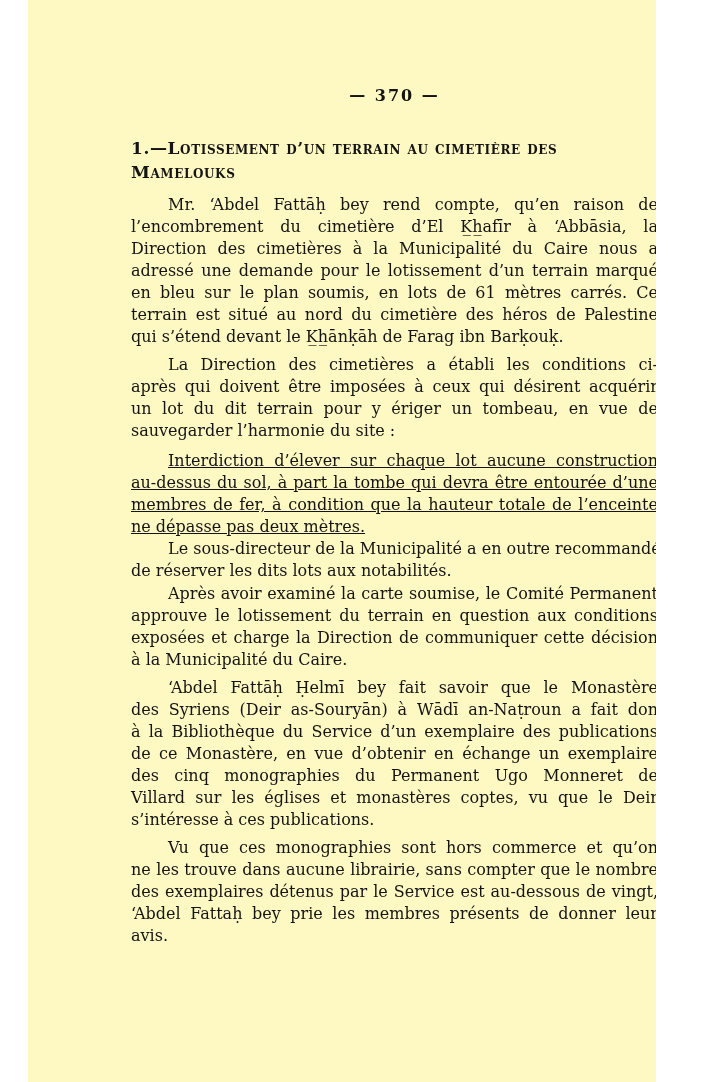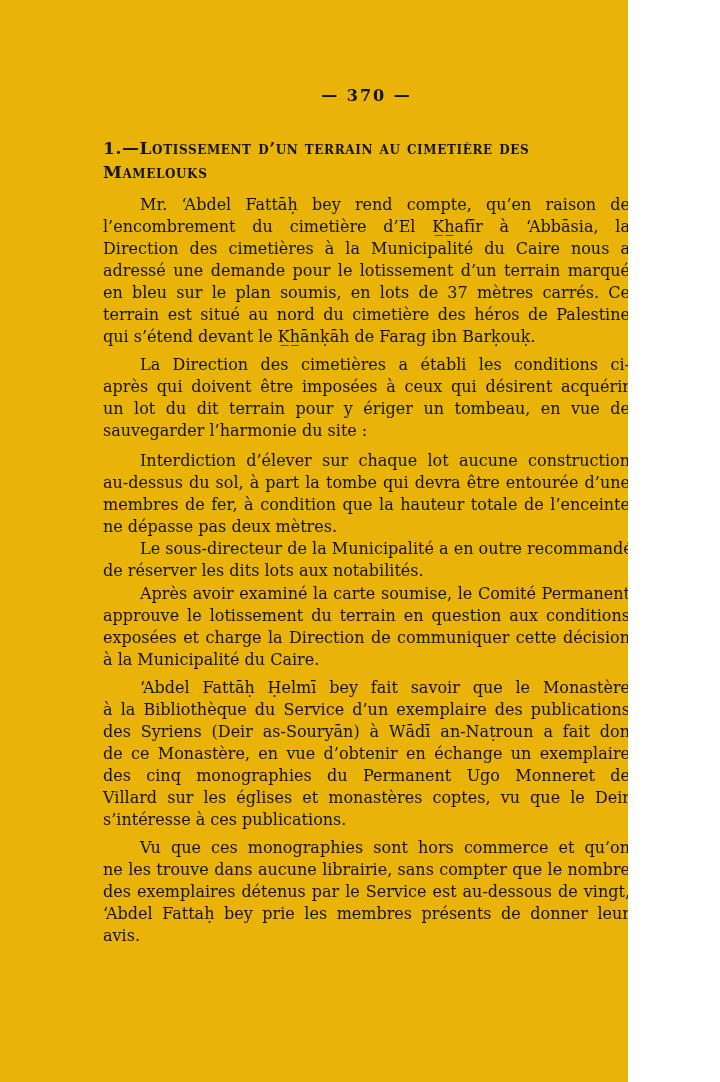--- a/index.html
+++ b/index.html
@@ -5,24 +5,25 @@
   html, body {
     margin: 0;
     padding: 0;
     background: #ffffff;
     overflow: hidden;
   }
   .page {
     position: relative;
     width: 628px;
     height: 1082px;
-    background: #eab308;
+    background: #fef9c3;
     font-family: "DejaVu Serif", serif;
     color: #141414;
     overflow: hidden;
+    margin-left: 28px;
   }
   .content {
     position: absolute;
     left: 103px;
     top: 0;
     width: 527px;
   }
   .page-number {
     margin: 0;
     padding-top: 86px;
@@ -48,21 +49,21 @@
   .line {
     text-align: justify;
     text-align-last: justify;
     white-space: nowrap;
   }
   .line.last { text-align-last: left; white-space: normal; }
   .line.first { text-indent: 37px; }
 
   #sec-0 .sec-title { margin: 30px 0 10px; }
   #sec-0 .para { margin-top: 6px; }
-  #sec-0 .para-2 { margin-top: 8px; }
+  #sec-0 .para-2 { margin-top: 8px; text-decoration: underline; }
   #sec-0 .para-3 { margin-top: 0; }
   #sec-0 .para-4 { margin-top: 1px; }
   #sec-1 .sec-title { margin: 12px 0 7px; }
   #sec-1 .para { margin-top: 6px; }
 </style>
 </head>
 <body>
 
 <div class="page">
   <div class="content">
@@ -71,21 +72,21 @@
   <section id="sec-0">
         <div class="sec-title">
           <span class="t-line">1.—Lotissement d’un terrain au cimetière des</span>
           <span class="t-line">Mamelouks</span>
         </div>
         <div class="para para-0">
           <div class="line first">Mr. ‘Abdel Fattāḥ bey rend compte, qu’en raison de</div>
           <div class="line">l’encombrement du cimetière d’El K̲h̲afīr à ‘Abbāsia, la</div>
           <div class="line">Direction des cimetières à la Municipalité du Caire nous a</div>
           <div class="line">adressé une demande pour le lotissement d’un terrain marqué</div>
-          <div class="line">en bleu sur le plan soumis, en lots de 37 mètres carrés.  Ce</div>
+          <div class="line">en bleu sur le plan soumis, en lots de 61 mètres carrés.  Ce</div>
           <div class="line">terrain est situé au nord du cimetière des héros de Palestine</div>
           <div class="line last">qui s’étend devant le K̲h̲ānḳāh de Farag ibn Barḳouḳ.</div>
         </div>
         <div class="para para-1">
           <div class="line first">La Direction des cimetières a établi les conditions ci-</div>
           <div class="line">après qui doivent être imposées à ceux qui désirent acquérir</div>
           <div class="line">un lot du dit terrain pour y ériger un tombeau, en vue de</div>
           <div class="line last">sauvegarder l’harmonie du site :</div>
         </div>
         <div class="para para-2">
@@ -101,22 +102,22 @@
         <div class="para para-4">
           <div class="line first">Après avoir examiné la carte soumise, le Comité Permanent</div>
           <div class="line">approuve le lotissement du terrain en question aux conditions</div>
           <div class="line">exposées et charge la Direction de communiquer cette décision</div>
           <div class="line last">à la Municipalité du Caire.</div>
         </div>
       </section>
       <section id="sec-1">
         <div class="para para-0">
           <div class="line first">‘Abdel Fattāḥ Ḥelmī bey fait savoir que le Monastère</div>
+          <div class="line">des Syriens (Deir as-Souryān) à Wādī an-Naṭroun a fait don</div>
           <div class="line">à la Bibliothèque du Service d’un exemplaire des publications</div>
-          <div class="line">des Syriens (Deir as-Souryān) à Wādī an-Naṭroun a fait don</div>
           <div class="line">de ce Monastère, en vue d’obtenir en échange un exemplaire</div>
           <div class="line">des cinq monographies du Permanent Ugo Monneret de</div>
           <div class="line">Villard sur les églises et monastères coptes, vu que le Deir</div>
           <div class="line last">s’intéresse à ces publications.</div>
         </div>
         <div class="para para-1">
           <div class="line first">Vu que ces monographies sont hors commerce et qu’on</div>
           <div class="line">ne les trouve dans aucune librairie, sans compter que le nombre</div>
           <div class="line">des exemplaires détenus par le Service est au-dessous de vingt,</div>
           <div class="line">‘Abdel Fattaḥ bey prie les membres présents de donner leur</div>

